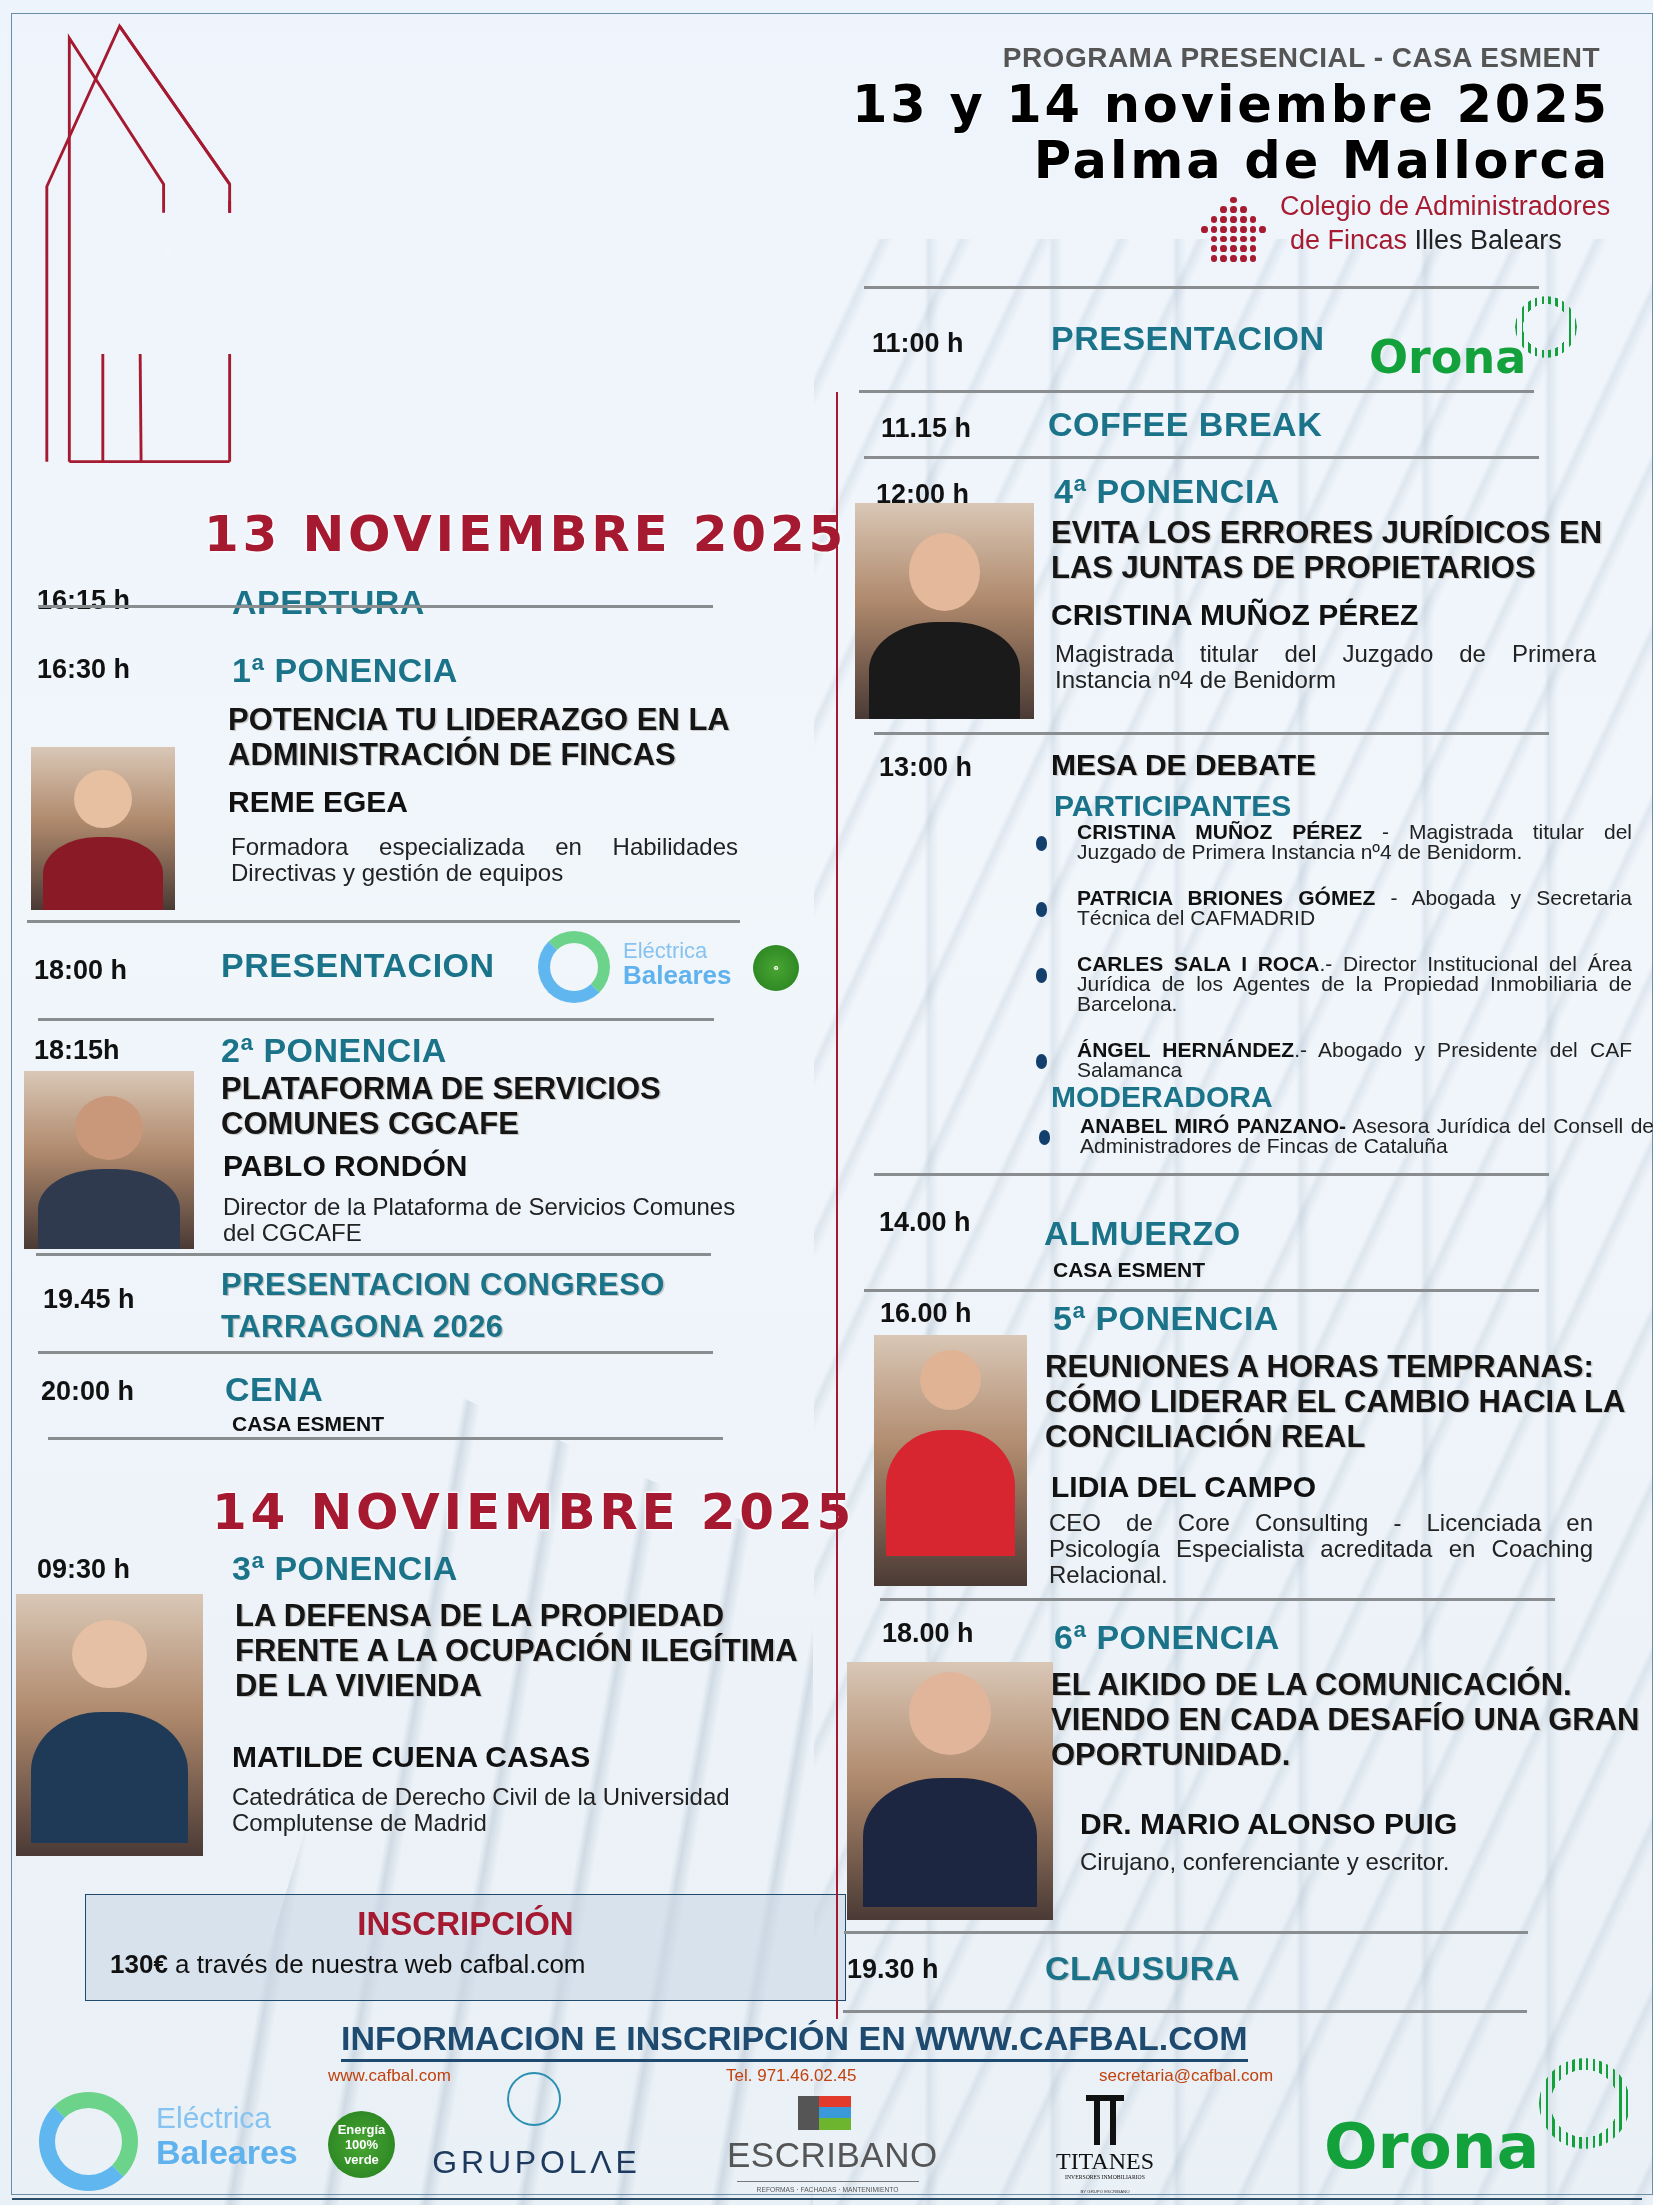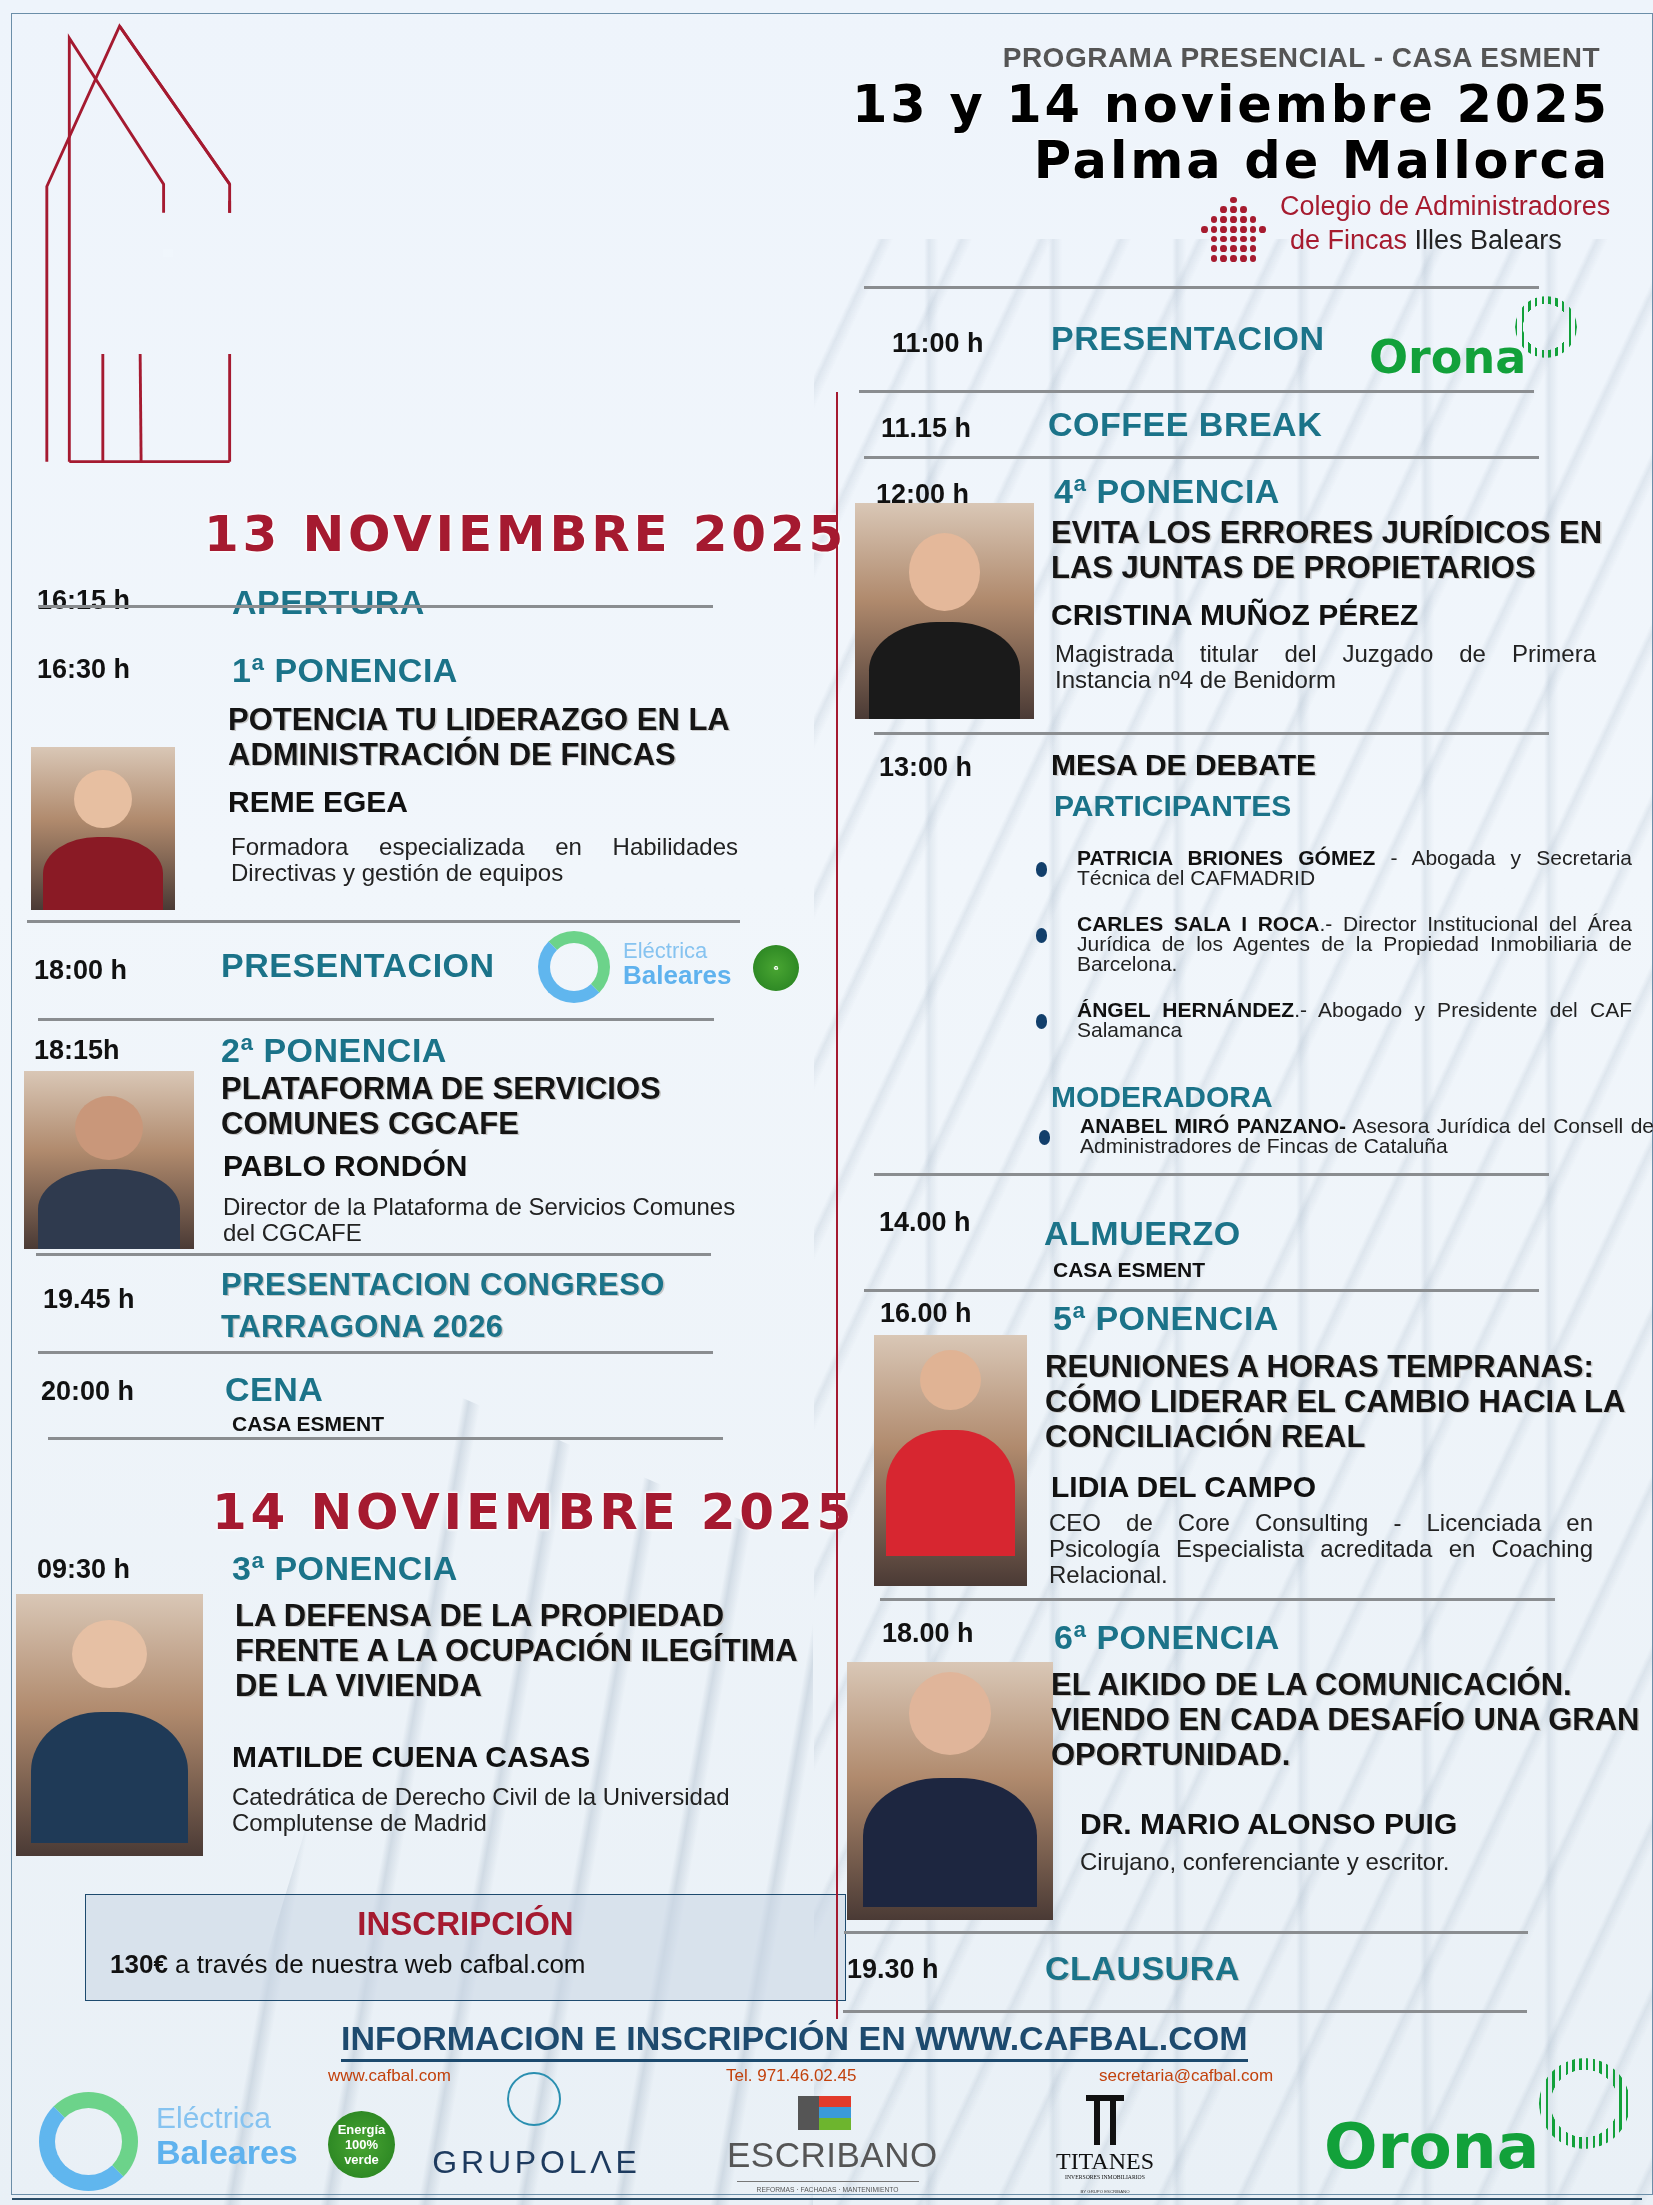--- a/index.html
+++ b/index.html
@@ -229,21 +229,21 @@
 <div class="desc" style="left:232px;top:1784px;width:526px;text-align:left;">Catedrática de Derecho Civil de la Universidad Complutense de Madrid</div>
 
 <div class="inscr-box">
   <div class="inscr-title">INSCRIPCIÓN</div>
   <div class="inscr-text"><b>130€</b><span> a través de nuestra web cafbal.com</span></div>
 </div>
 
 <div class="vline-red"></div>
 
 <div class="hr" style="left:864px;top:286px;width:675px;"></div>
-<div class="time" style="left:872px;top:328px;margin-left:20px;">11:00 h</div>
+<div class="time" style="left:872px;top:328px;">11:00 h</div>
 <div class="teal" style="left:1051px;top:319px;">PRESENTACION</div>
 <div class="sponsor" style="left:1369px;top:296px;width:220px;height:81px;">
   <div class="orona-word" style="position:absolute;left:0;top:34px;font-size:46px;">Orona</div>
   <div class="orona-ring" style="left:146px;top:0;width:62px;height:62px;"></div>
 </div>
 <div class="hr" style="left:859px;top:390px;width:675px;"></div>
 
 <div class="time" style="left:881px;top:413px;">11.15 h</div>
 <div class="teal" style="left:1048px;top:405px;">COFFEE BREAK</div>
 <div class="hr" style="left:864px;top:456px;width:675px;"></div>
@@ -257,20 +257,24 @@
 <div class="talk-title" style="left:1051px;top:515px;width:593px;">EVITA LOS ERRORES JURÍDICOS EN LAS JUNTAS DE PROPIETARIOS</div>
 <div class="speaker" style="left:1051px;top:598px;">CRISTINA MUÑOZ PÉREZ</div>
 <div class="desc" style="left:1055px;top:641px;width:541px;">Magistrada titular del Juzgado de Primera Instancia nº4 de Benidorm</div>
 <div class="hr" style="left:874px;top:732px;width:675px;"></div>
 
 <div class="time" style="left:879px;top:752px;">13:00 h</div>
 <div class="speaker" style="left:1051px;top:748px;text-shadow:1.4px 1.4px 0 #c8c8c8;">MESA DE DEBATE</div>
 <div class="teal-sm" style="left:1054px;top:789px;">PARTICIPANTES</div>
 
 <div class="debate-list">
+  <div class="debate-item">
+    <span class="bullet"></span>
+    <b>CRISTINA MUÑOZ PÉREZ</b><span> - Magistrada titular del Juzgado de Primera Instancia nº4 de Benidorm.</span>
+  </div>
   <div class="debate-item" style="margin-top:26px;">
     <span class="bullet"></span>
     <b>PATRICIA BRIONES GÓMEZ</b><span> - Abogada y Secretaria Técnica del CAFMADRID</span>
   </div>
   <div class="debate-item" style="margin-top:26px;">
     <span class="bullet"></span>
     <b>CARLES SALA I ROCA</b><span>.- Director Institucional del Área Jurídica de los Agentes de la Propiedad Inmobiliaria de Barcelona.</span>
   </div>
   <div class="debate-item" style="margin-top:26px;">
     <span class="bullet"></span>

